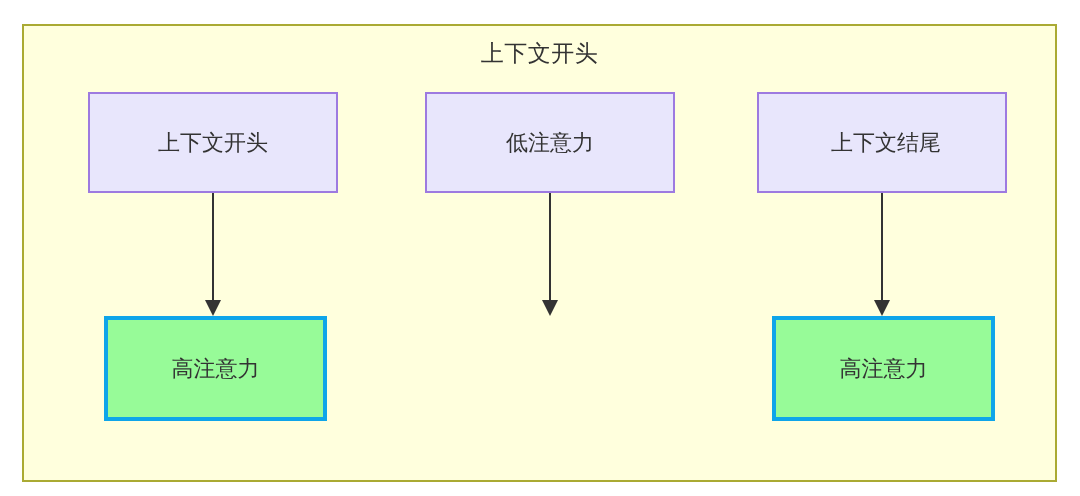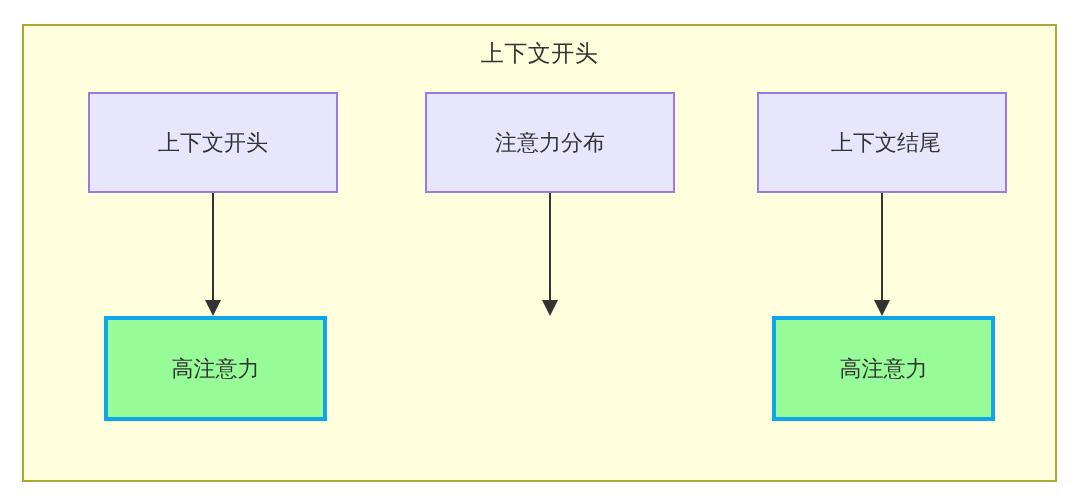--- a/index.html
+++ b/index.html
@@ -133,21 +133,21 @@
       <line class="edge-line" x1="882" y1="193" x2="882" y2="303"></line>
       <polygon class="edge-head" points="882,316 874,300 890,300"></polygon>
     </g>
   </svg>
 
   <div class="node context" id="node-ctx-start">
     <span>上下文开头</span>
   </div>
 
   <div class="node context" id="node-ctx-mid">
-    <span>注意力分布</span>
+    <span>低注意力</span>
   </div>
 
   <div class="node context" id="node-ctx-end">
     <span>上下文结尾</span>
   </div>
 
   <div class="node attention high" id="node-att-start">
     <span>高注意力</span>
   </div>
 

